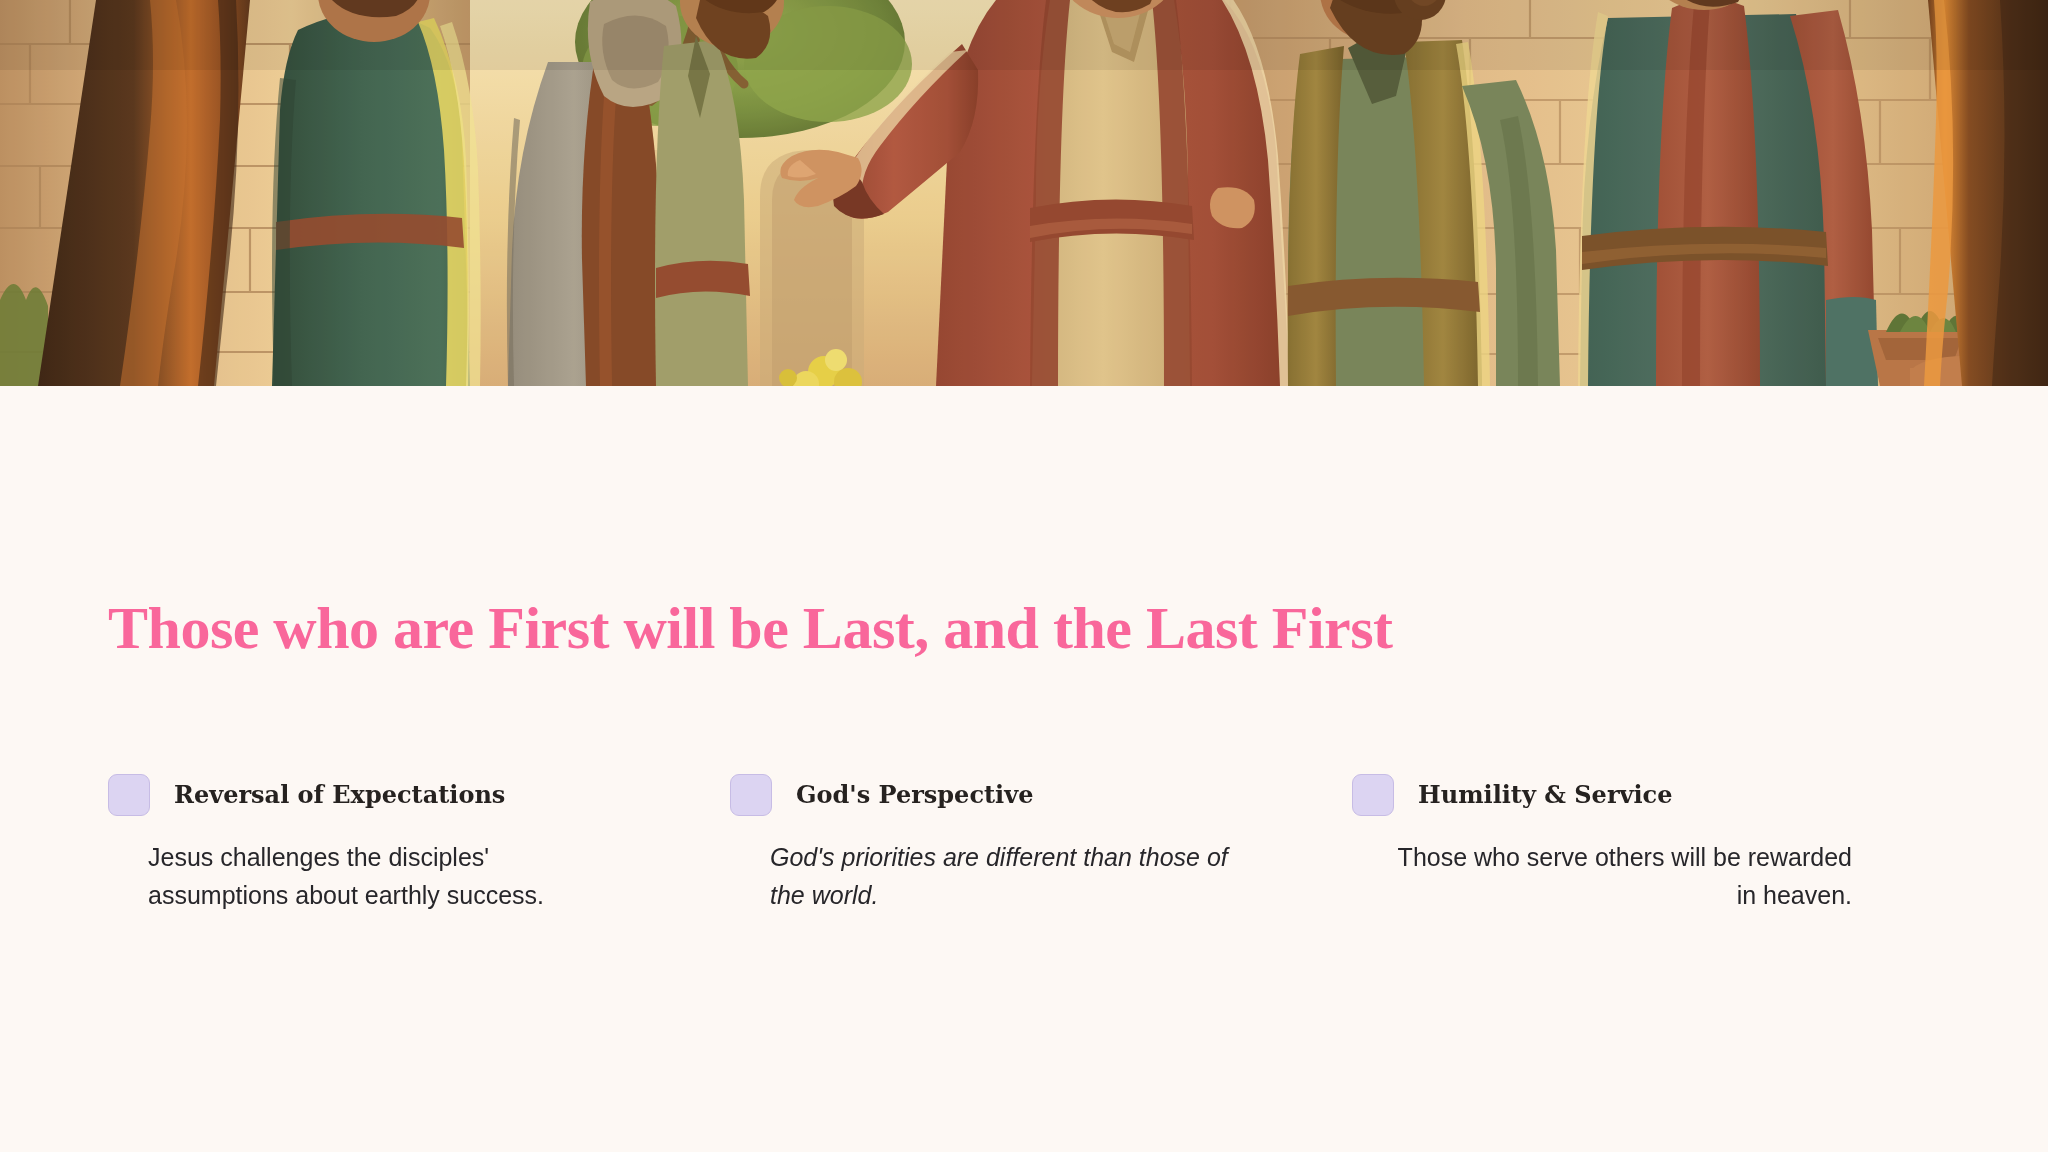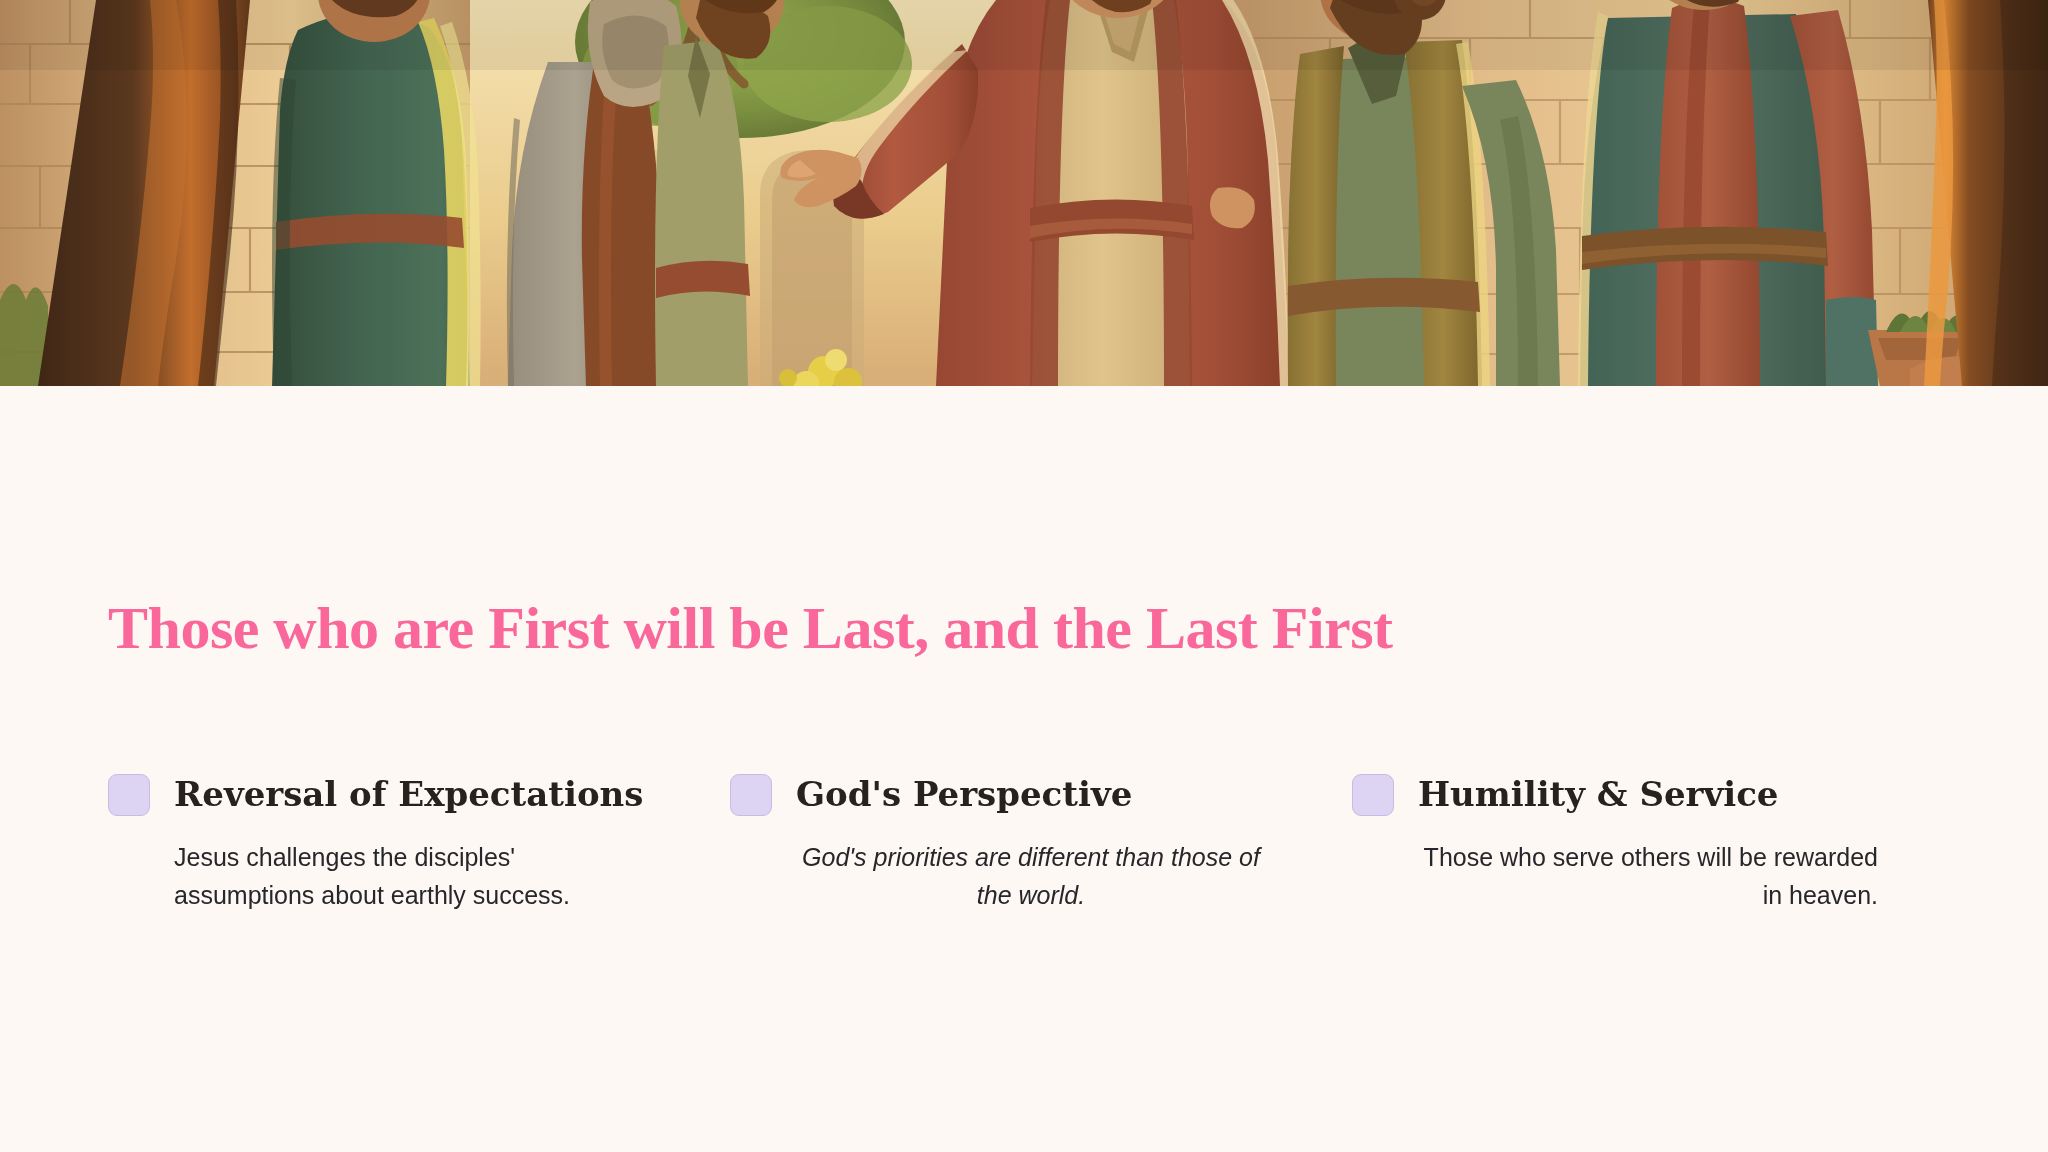--- a/index.html
+++ b/index.html
@@ -61,48 +61,48 @@
     left:108px;
     top:387px;           
     width:1832px;
     display:flex;
     gap:0;
   }
   .feature {
     width:622px;
     padding-right:60px;
   }
-  .feature:nth-child(2) { width:622px;text-align:center; }
+  .feature:nth-child(2) { width:622px; }
   .feature:nth-child(3) { width:588px; }
 
   .feature-head {
     display:flex;
     align-items:center;
     gap:24px;
     height:44px;
   }
   .feature-icon {
     width:42px;
     height:42px;
     flex:0 0 42px;
     background:#dcd4f2;
     border:1px solid #c7bce5;
     border-radius:9px;
   }
   .feature-title {
     font-family:"DejaVu Serif", serif;
     font-weight:700;
-    font-size:34px;
+    font-size:24px;
     line-height:1.1;
     color:#262220;
     white-space:nowrap;
   }
   .feature-desc {
     margin-top:21px;
-    margin-left:66px;
+    margin-left:40px;
     font-family:"Liberation Sans", sans-serif;
     font-size:25px;
     line-height:1.52;
     color:#27262a;
     max-width:470px;
   }
   .feature:nth-child(2) .feature-desc { max-width:470px;font-style:italic; }
   .feature:nth-child(3) .feature-desc { max-width:460px;text-align:right; }
 </style>
 </head>

